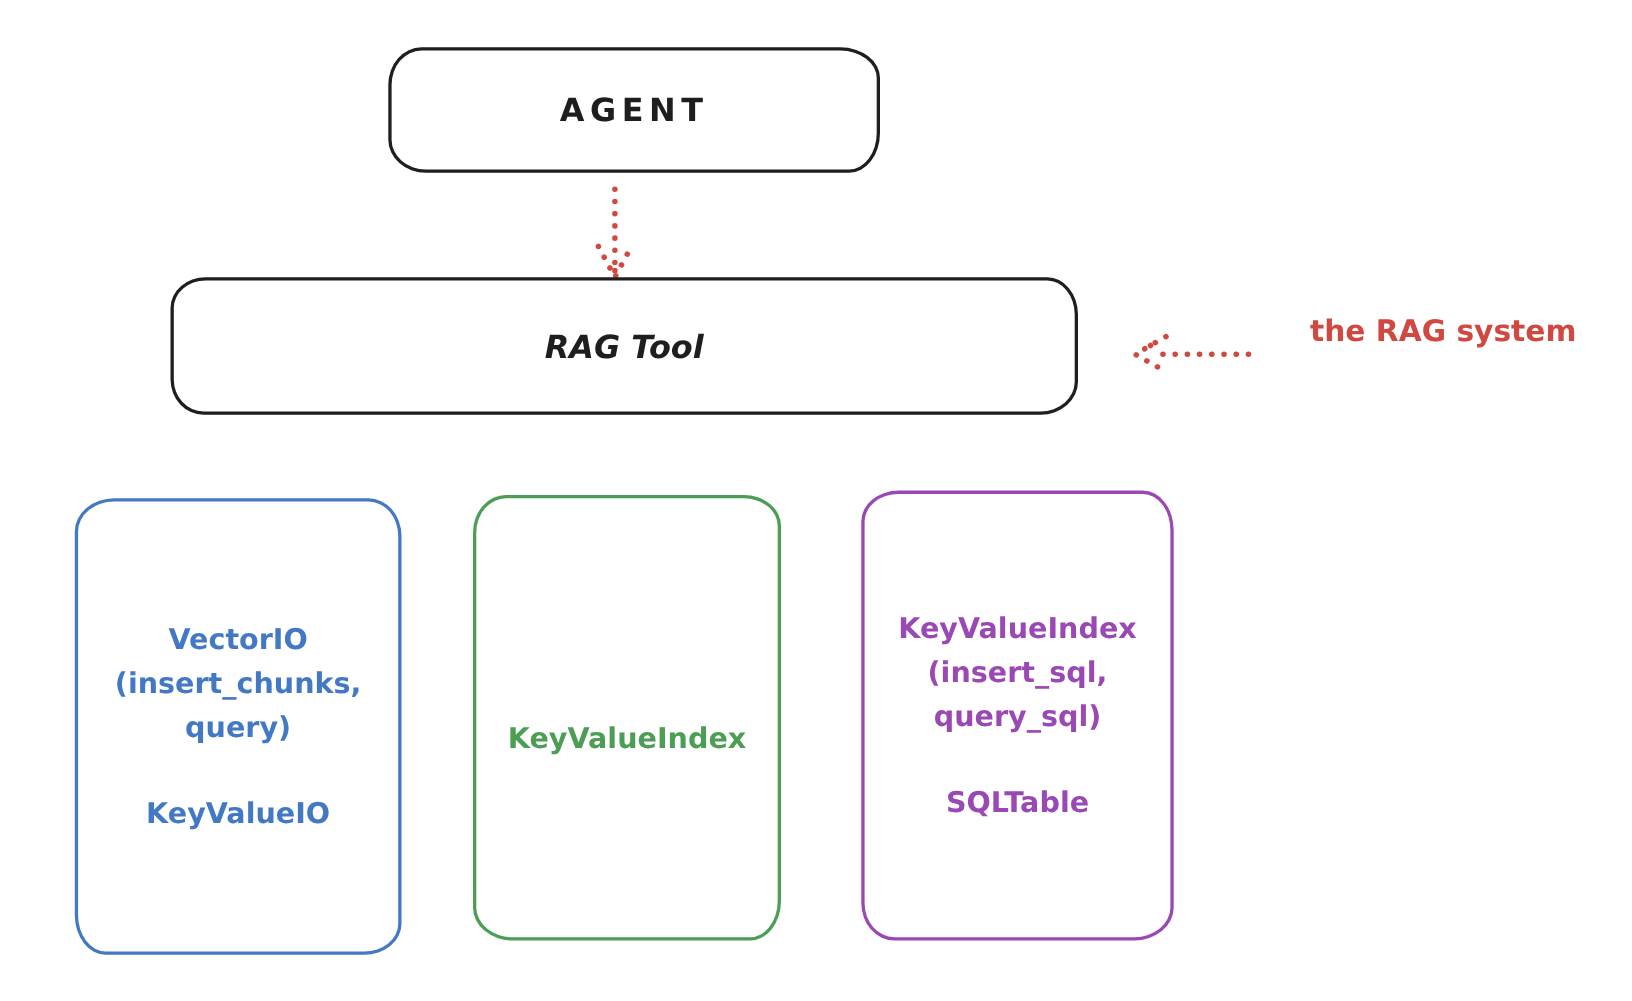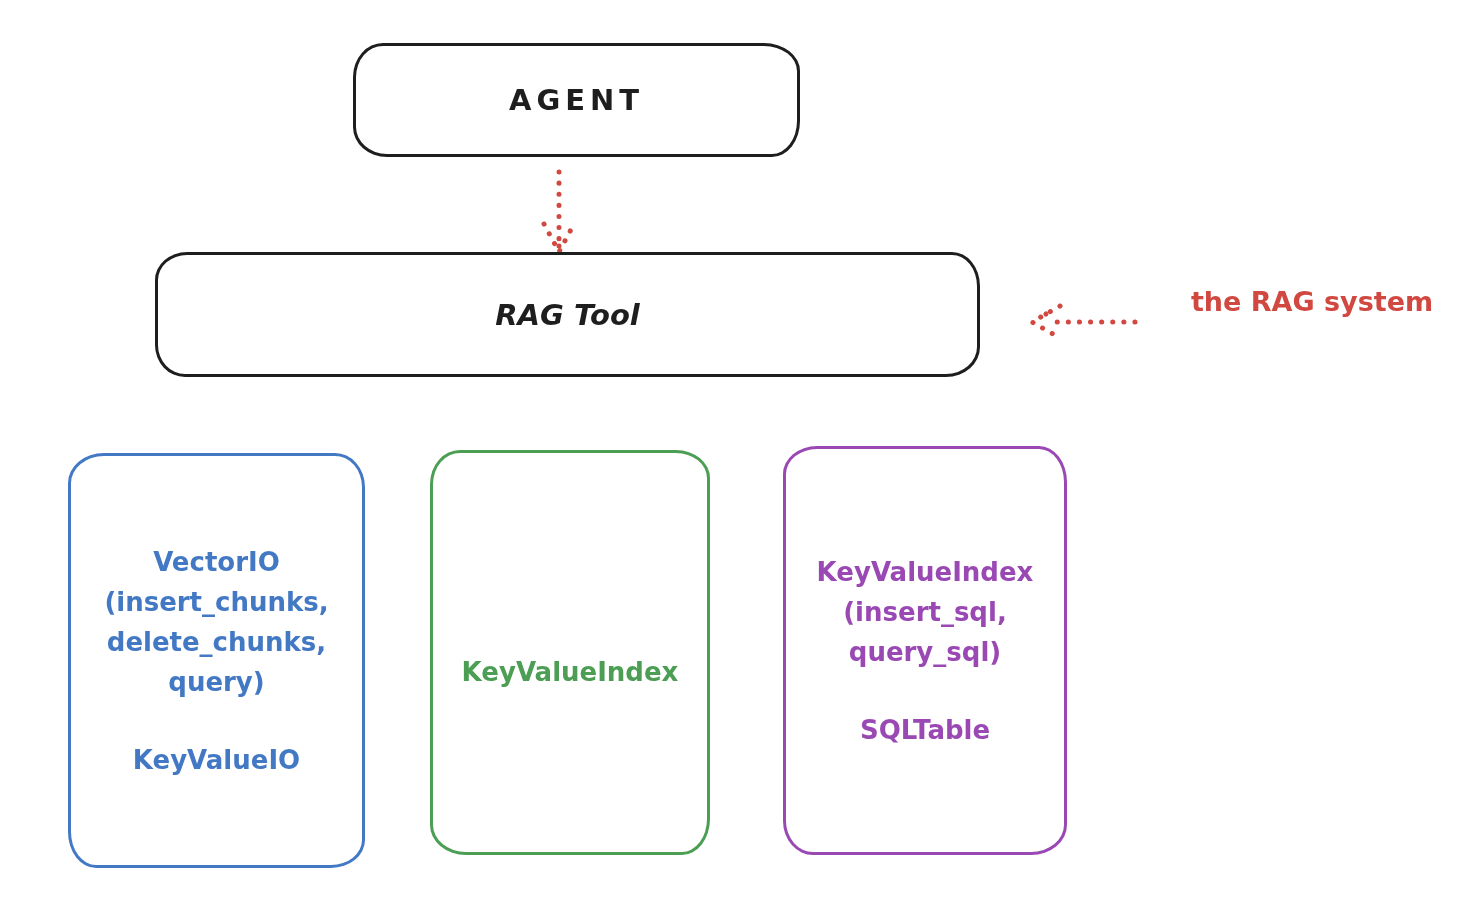--- a/index.html
+++ b/index.html
@@ -114,21 +114,20 @@
   </div>
 
   <div class="annotation">
     <div>the RAG system</div>
   </div>
 
   <div class="box io-box io-box-vector" style="--c: #4379c4;">
     <div>
       <div>VectorIO</div>
       <div>(insert_chunks,</div>
-      <div>delete_chunks,</div>
       <div>query)</div>
     </div>
     <div class="io-index">KeyValueIO</div>
   </div>
 
   <div class="box io-box io-box-keyvalue" style="--c: #4b9e53;">
     <div class="io-index">KeyValueIndex</div>
   </div>
 
   <div class="box io-box io-box-relational" style="--c: #9a49b4;">

